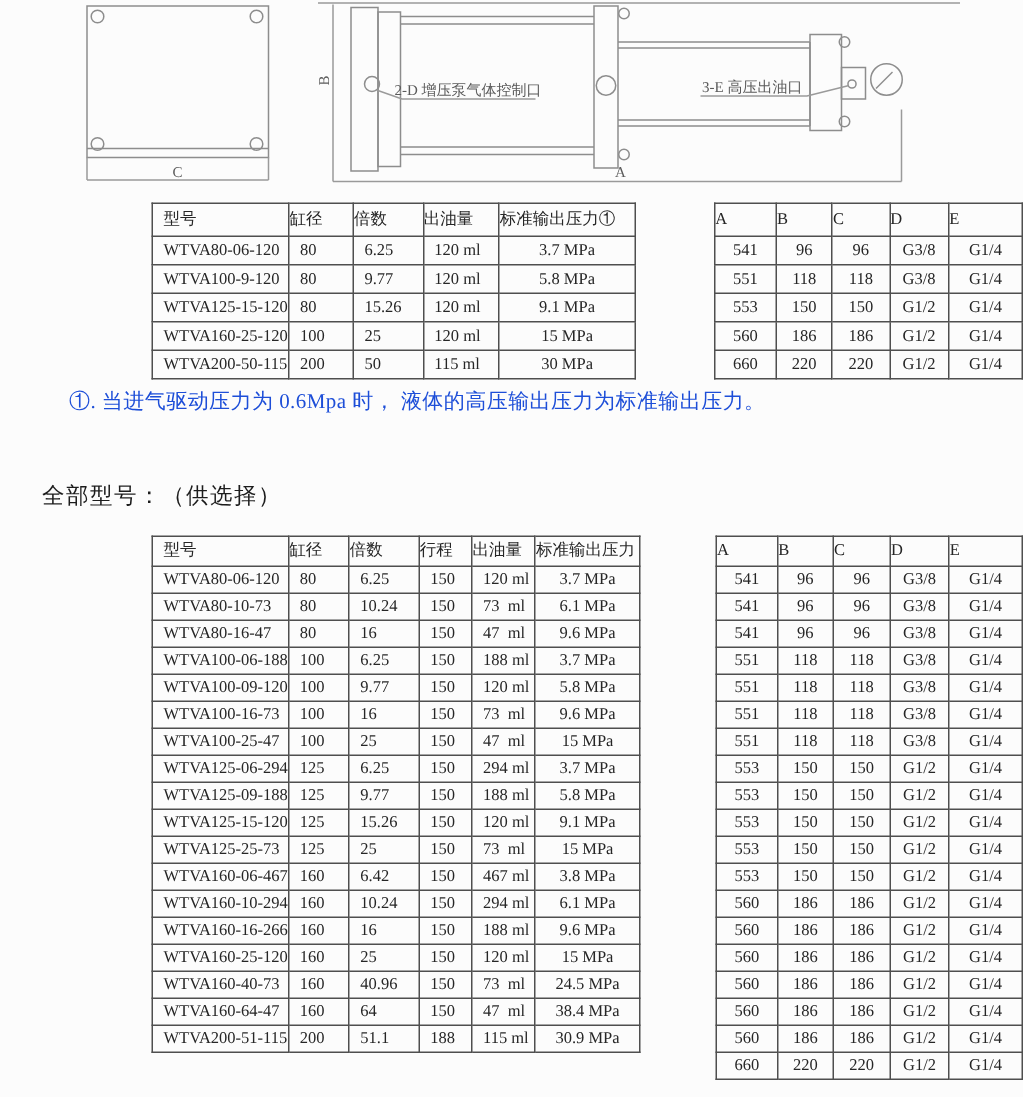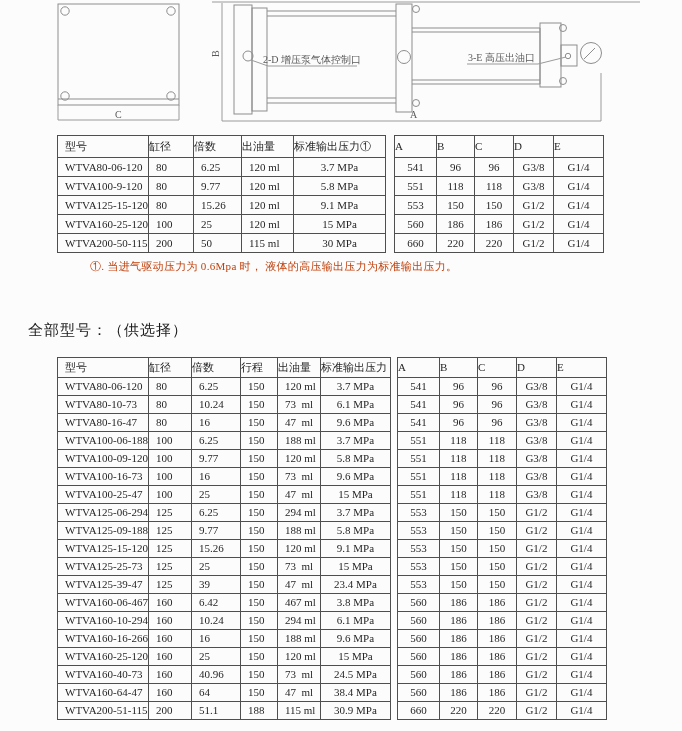--- a/index.html
+++ b/index.html
@@ -9,21 +9,21 @@
     font-family:"Liberation Serif","DejaVu Serif",serif;
     color:#262626;
   }
   .page{position:relative;width:682px;height:731px;overflow:hidden;background:#fcfcfc;}
   .abs{position:absolute;}
 
   
   .tblwrap{position:absolute;display:flex;align-items:flex-start;}
   #t1wrap{left:57px;top:135px;gap:8px;}
   #t2wrap{left:57px;top:357px;gap:6px;}
-  table{border-collapse:collapse;table-layout:fixed;background:#fcfcfc;}
+  table{border-collapse:collapse;table-layout:fixed;background:#fcfcfc;margin-left:44px;}
   th,td{
     border:1px solid #4f4f4f;
     font-size:11px;
     font-weight:normal;
     white-space:pre;
     overflow:hidden;
     line-height:1;
     vertical-align:middle;
     padding:0 0 0 7px;
     text-align:left;
@@ -31,21 +31,21 @@
   }
   th{padding:0;}
   th.left{text-align:left;padding-left:7px;}
   td.ctr{text-align:center;padding-left:0;}
   .t1 th{height:21px;} .t1 td{height:18px;}
   .t2 th{height:19px;} .t2 td{height:17px;}
 
   
   .note{
     position:absolute;left:46px;top:259px;
-    font-size:11px;letter-spacing:0.3px;color:#c2410c;margin-left:44px;
+    font-size:14px;letter-spacing:0.3px;color:#1d4ed8;
   }
   .section-title{
     position:absolute;left:28px;top:321px;
     font-size:15px;font-weight:normal;letter-spacing:1px;color:#1c1c1c;
   }
 
   
   svg .ln{stroke:#8d8d8d;stroke-width:1;fill:none;}
   svg .lt{stroke:#9a9a9a;stroke-width:1;fill:none;}
   svg text{fill:#5a5a5a;font-family:"Liberation Serif","DejaVu Serif",serif;}
@@ -337,28 +337,20 @@
           </tr>
           <tr>
             <td>WTVA125-25-73</td>
             <td>125</td>
             <td>25</td>
             <td>150</td>
             <td>73  ml</td>
             <td class="ctr">15 MPa</td>
           </tr>
           <tr>
-            <td>WTVA125-39-47</td>
-            <td>125</td>
-            <td>39</td>
-            <td>150</td>
-            <td>47  ml</td>
-            <td class="ctr">23.4 MPa</td>
-          </tr>
-          <tr>
             <td>WTVA160-06-467</td>
             <td>160</td>
             <td>6.42</td>
             <td>150</td>
             <td>467 ml</td>
             <td class="ctr">3.8 MPa</td>
           </tr>
           <tr>
             <td>WTVA160-10-294</td>
             <td>160</td>

